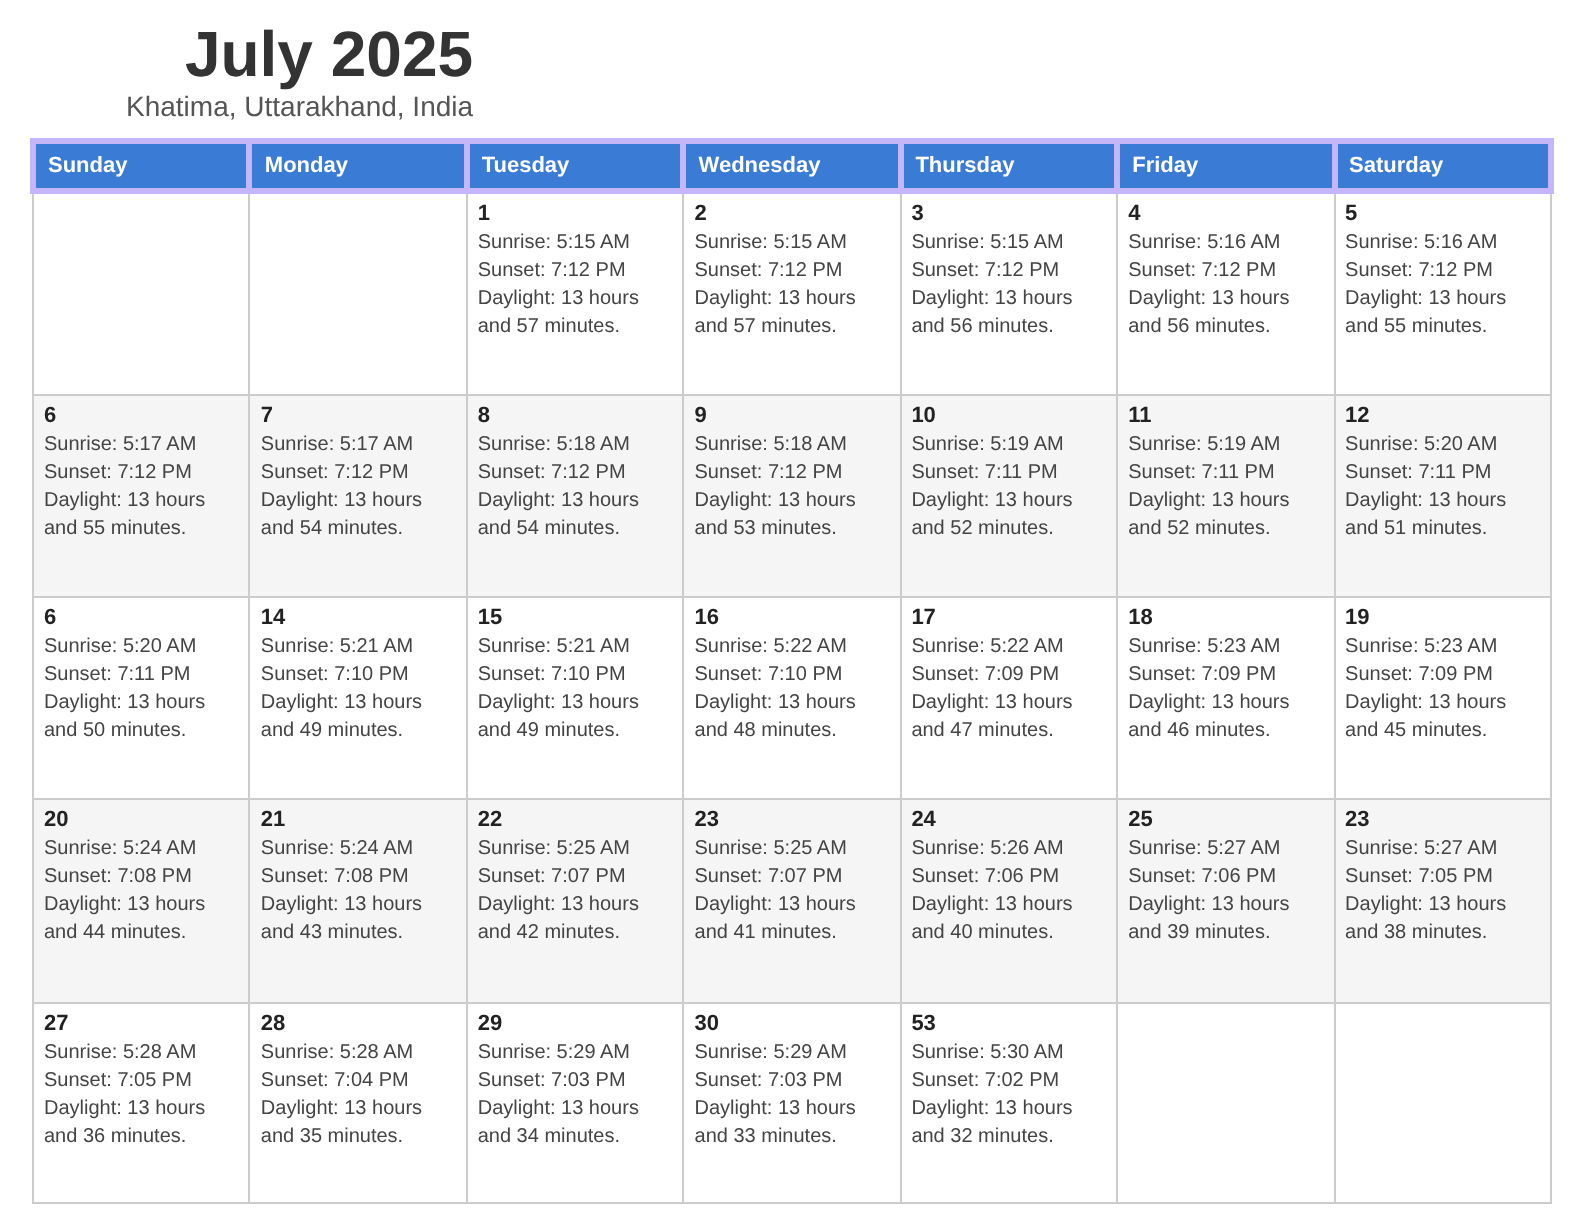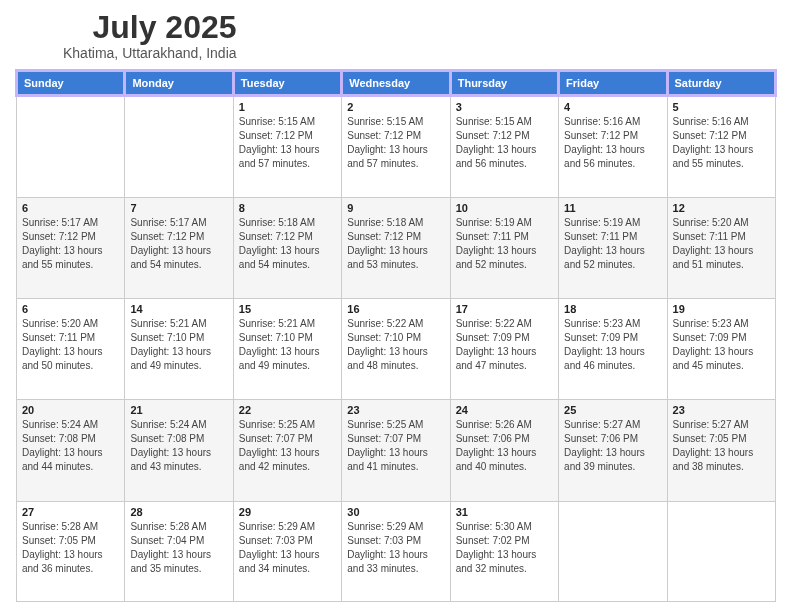--- a/index.html
+++ b/index.html
@@ -336,21 +336,21 @@
 and 34 minutes.</div>
           </td>
           <td>
             <div class="day-num">30</div>
             <div class="day-info" style="white-space: pre-line;">Sunrise: 5:29 AM
 Sunset: 7:03 PM
 Daylight: 13 hours
 and 33 minutes.</div>
           </td>
           <td>
-            <div class="day-num">31</div>
+            <div class="day-num">53</div>
             <div class="day-info" style="white-space: pre-line;">Sunrise: 5:30 AM
 Sunset: 7:02 PM
 Daylight: 13 hours
 and 32 minutes.</div>
           </td>
           <td class="empty-cell"></td>
           <td class="empty-cell"></td>
         </tr>
       </tbody>
   </table>

